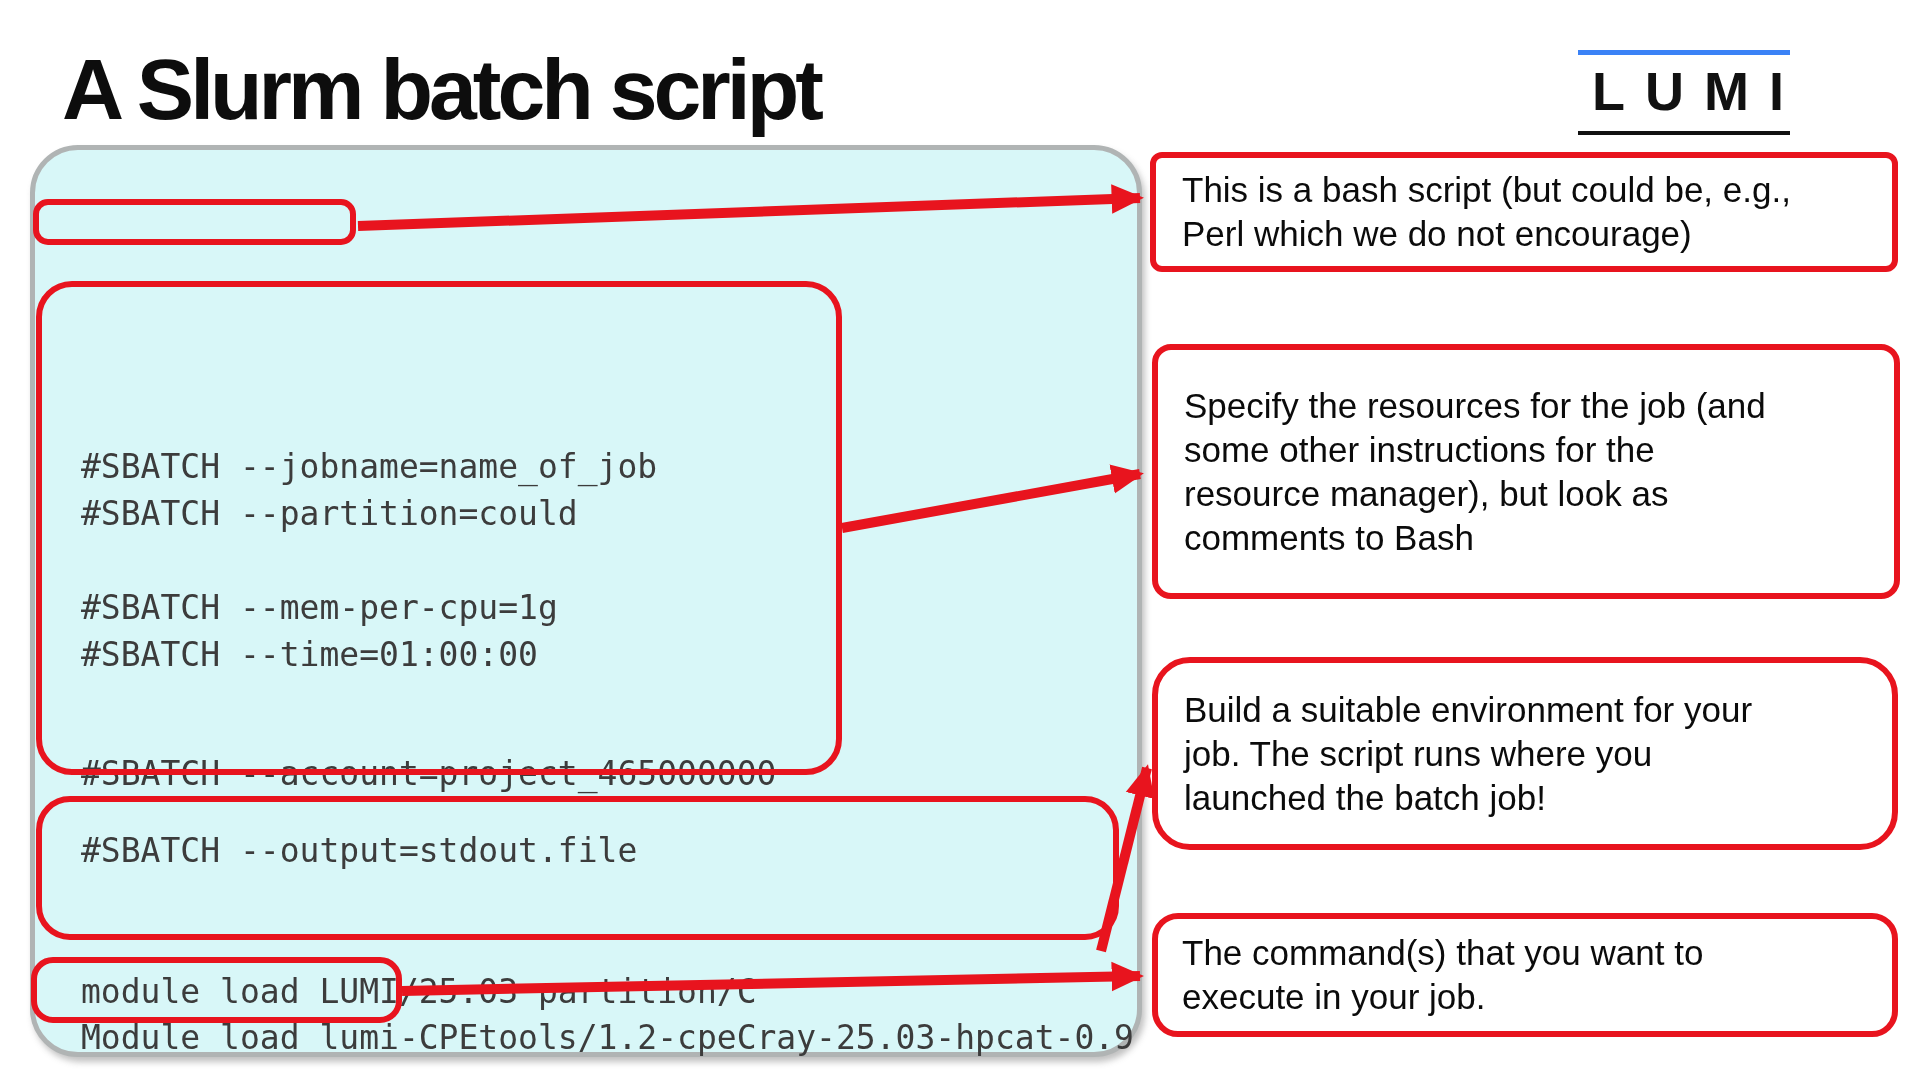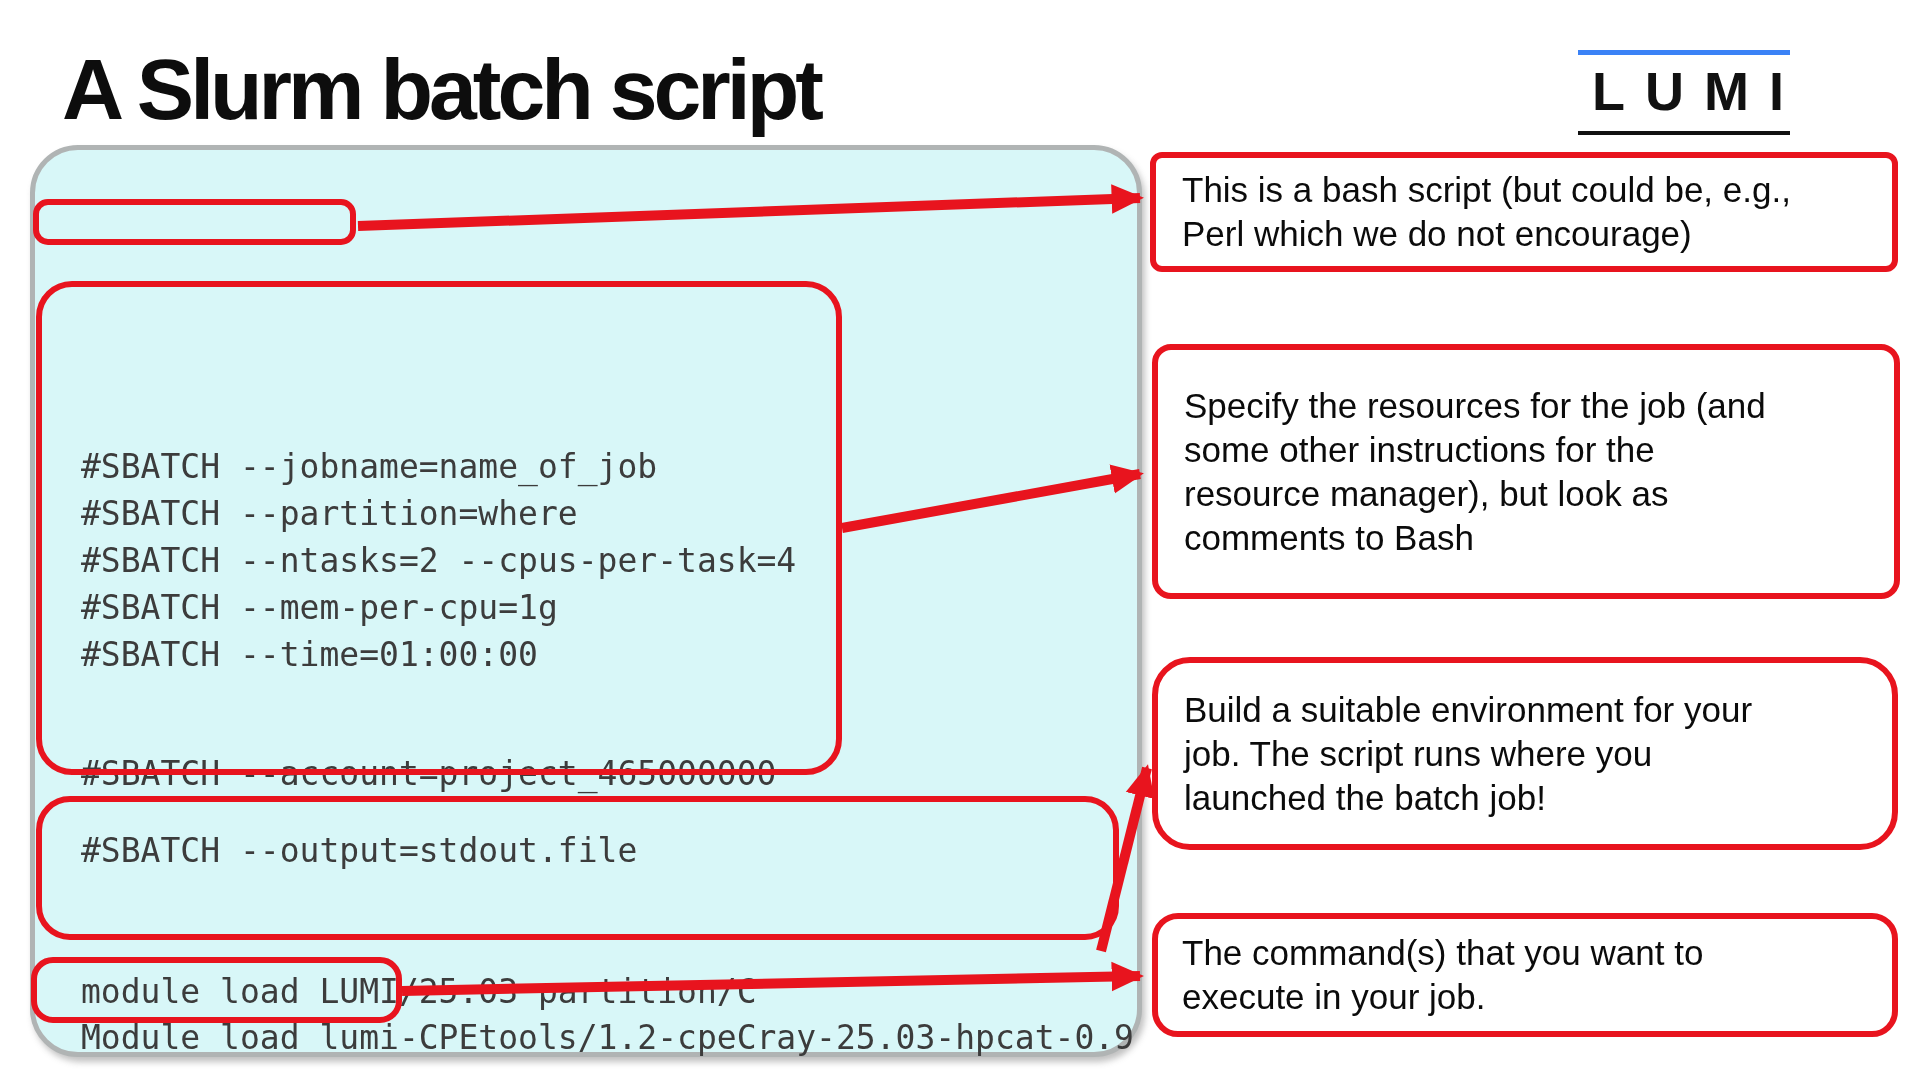--- a/index.html
+++ b/index.html
@@ -58,22 +58,21 @@
 <body>
 
 <div class="slide">
 
   <h1 class="slide-title">A Slurm batch script</h1>
 
   <div class="lumi-logo">LUMI</div>
 
   <div class="code-panel">
     <div class="code-line" style="top:297px">#SBATCH --jobname=name_of_job</div>
-    <div class="code-line" style="top:344px">#SBATCH --partition=where</div>
-    <div class="code-line" style="top:391px">#SBATCH --ntasks=2 --cpus-per-task=4</div>
+    <div class="code-line" style="top:344px">#SBATCH --partition=could</div>
     <div class="code-line" style="top:438px">#SBATCH --mem-per-cpu=1g</div>
     <div class="code-line" style="top:485px">#SBATCH --time=01:00:00</div>
     <div class="code-line" style="top:604px">#SBATCH --account=project_465000000</div>
     <div class="code-line" style="top:681px">#SBATCH --output=stdout.file</div>
     <div class="code-line" style="top:822px">module load LUMI/25.03 partition/C</div>
     <div class="code-line" style="top:868px">Module load lumi-CPEtools/1.2-cpeCray-25.03-hpcat-0.9</div>
 
   </div>
 
   <div class="hl-box hl-shebang"></div>

